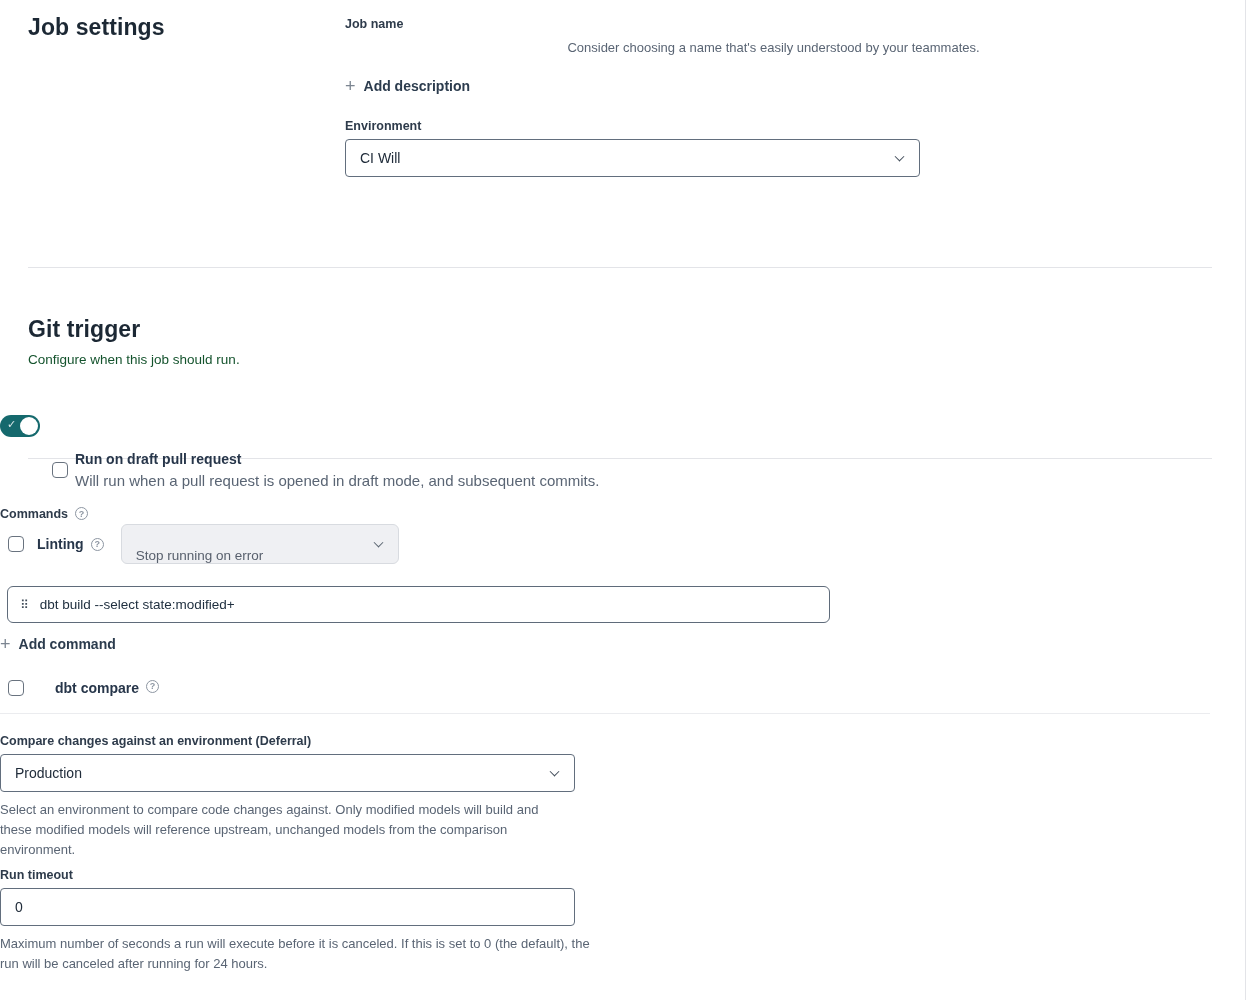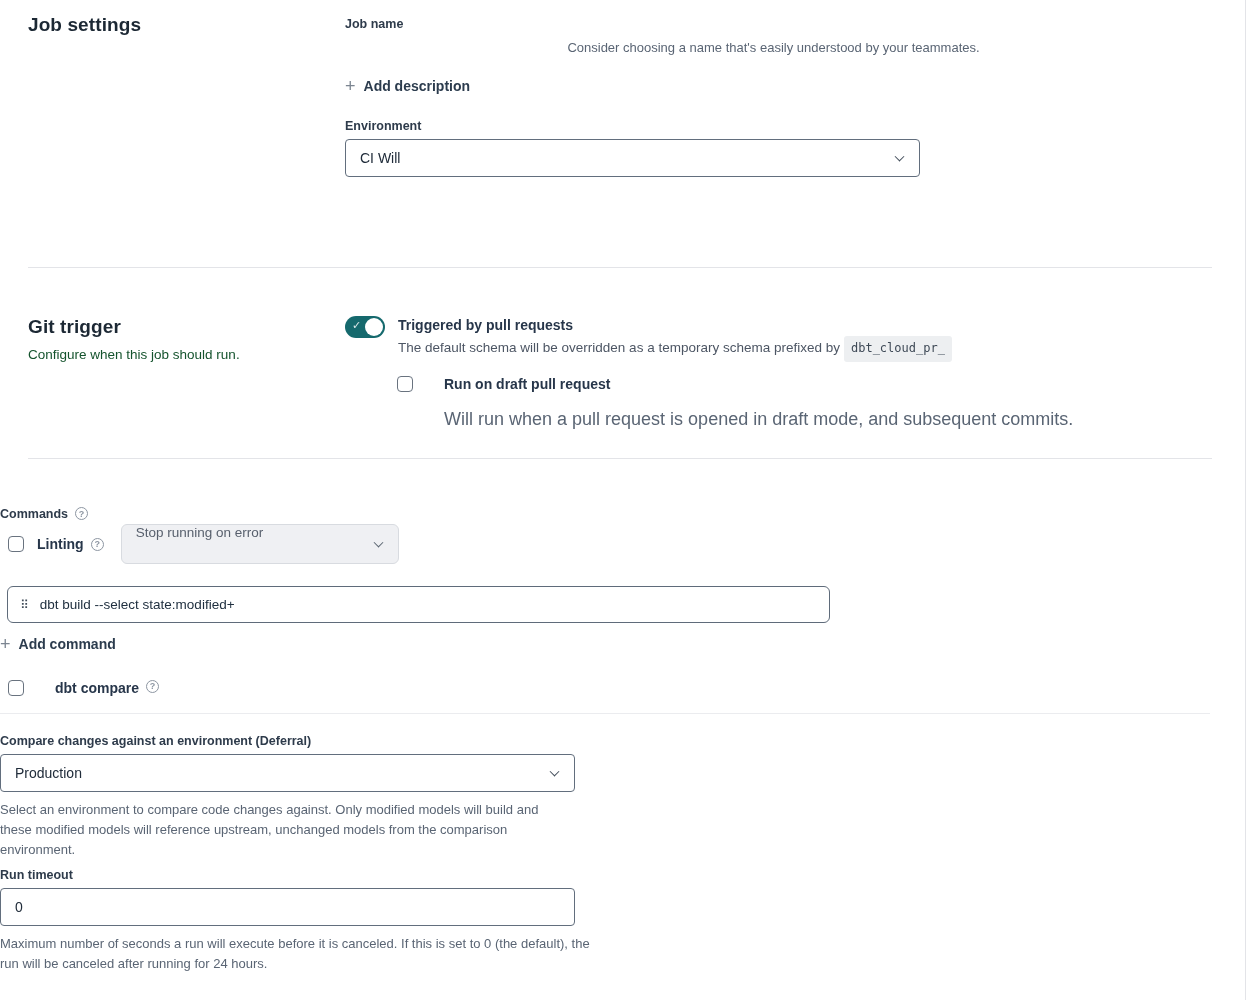--- a/index.html
+++ b/index.html
@@ -3,33 +3,33 @@
 <meta charset="utf-8">
 <style>
   * { margin:0; padding:0; box-sizing:border-box; }
   html,body { background:#ffffff; }
   body { font-family:"Liberation Sans","DejaVu Sans",sans-serif; color:#202c3a; }
   .page { position:relative; width:1246px; height:1000px; background:#fff;
           border-right:1px solid #e3e4e8; overflow:hidden; }
 
   .section { display:flex; width:100%; }
   .section-1 { height:267px; }
-  .section-2 { height:190px; }
+  .section-2 { height:190px;flex-direction:column; }
   .section-3 { height:541px; }
   .left-col  { width:345px; flex-shrink:0; padding-left:28px; }
   .right-col { flex:1; padding-right:43px; }
   .s1 .left-col { padding-top:14px; }
   .s1 .right-col { padding-top:18px; }
   .s2 .left-col, .s3 .left-col { padding-top:48px; }
   .s2 .right-col { padding-top:47px; }
   .s3 .right-col { padding-top:48px; }
 
   .divider { border-top:1px solid #e3e4e8; margin:0 33px 0 28px; height:0; }
 
-  h2.sec-heading { font-size:19px; font-weight:700; color:#1c2834; letter-spacing:.1px; }
+  h2.sec-heading { font-size:23px; font-weight:700; color:#1c2834; letter-spacing:.1px; }
   .sec-sub { font-size:13.5px; color:#14532d; margin-top:9px; }
 
   .field-label { font-size:12.5px; font-weight:700; color:#2e3b4b; line-height:12px; margin-bottom:7px; }
   .text-input, .select-box {
     width:575px; height:38px; border:1px solid #626e7d; border-radius:4px;
     background:#fff; font-size:14px; color:#202c3a; padding:0 14px;
     font-family:"Liberation Sans","DejaVu Sans",sans-serif;
   }
   .text-input { display:block; outline:none; }
   .select-box { position:relative; display:flex; align-items:center; cursor:pointer; }
@@ -55,35 +55,35 @@
   .bold-label { font-size:14px; font-weight:700; color:#27364a; line-height:20px; }
   .desc-line { font-size:13.5px; color:#4d5664; line-height:21px; margin-top:1px; }
   .code-chip { display:inline-block; background:#edeff1; border-radius:3px;
                padding:2px 7px 3px; margin-left:4px;
                font-family:"DejaVu Sans Mono","Liberation Mono",monospace;
                font-size:12px; color:#3e4956; }
 
   
   .checkbox { width:16px; height:16px; border:1.5px solid #69737f; border-radius:4px;
               background:#fff; flex-shrink:0; cursor:pointer; }
-  .check-row { display:flex; align-items:flex-start; gap:31px; }
-  .check-row .cb-text .desc { font-size:18px; color:#5a6574; line-height:17px; margin-top:18px; }
+  .check-row { display:flex; align-items:center; gap:7px; }
+  .check-row .cb-text .desc { font-size:15px; color:#5a6574; line-height:17px; margin-top:4px; }
 
   .draft-row { margin-left:52px; margin-top:14px; }
 
   
   .label-row { display:flex; align-items:center; gap:7px; }
   .help-icon { width:13px; height:13px; border:1px solid #8d96a2; border-radius:50%;
                color:#8d96a2; font-size:9px; font-weight:700; display:inline-flex;
                align-items:center; justify-content:center; cursor:pointer; flex-shrink:0; }
   .linting-row { display:flex; align-items:center; margin-top:4px; padding-left:8px; }
   .linting-row .bold-label { margin-left:13px; }
   .linting-row .help-icon { margin-left:7px; }
   .linting-select { margin-left:17px; width:278px; height:40px; border:1px solid #d8dbe0;
-                    border-radius:6px; background:#eff0f3; display:flex; align-items:flex-start;
+                    border-radius:6px; background:#eff0f3; display:flex; align-items:flex-end;
                     position:relative; padding:0 14px; font-size:13.5px; color:#58606d;
                     cursor:default; }
   .linting-select .chevron { border-color:#5a6470; }
 
   .command-row { margin-left:7px; margin-top:22px; width:823px; height:37px;
                  border:1px solid #5f6b7a; border-radius:6px; display:flex;
                  align-items:center; padding:0 12px; gap:11px; background:#fff; }
   .drag-handle { font-size:12px; color:#414c59; cursor:grab; line-height:12px; }
   .command-input { flex:1; border:none; outline:none; font-size:13.5px; color:#203040;
                    font-family:"Liberation Sans","DejaVu Sans",sans-serif; background:transparent; }
@@ -132,24 +132,20 @@
     <div class="left-col">
       <h2 class="sec-heading">Git trigger</h2>
       <div class="sec-sub">Configure when this job should run.</div>
     </div>
     <div class="right-col">
       <div class="toggle-row">
         <div class="toggle">
           <span class="tick">✓</span>
           <span class="knob"></span>
         </div>
-        <div>
-          <div class="bold-label">Triggered by pull requests</div>
-          <div class="desc-line"><span>The default schema will be overridden as a temporary schema prefixed by</span><span class="code-chip">dbt_cloud_pr_</span></div>
-        </div>
       </div>
 
       <div class="check-row draft-row">
         <span class="checkbox"></span>
         <div class="cb-text">
           <div class="bold-label" style="line-height:17px;">Run on draft pull request</div>
           <div class="desc">Will run when a pull request is opened in draft mode, and subsequent commits.</div>
         </div>
       </div>
     </div>

